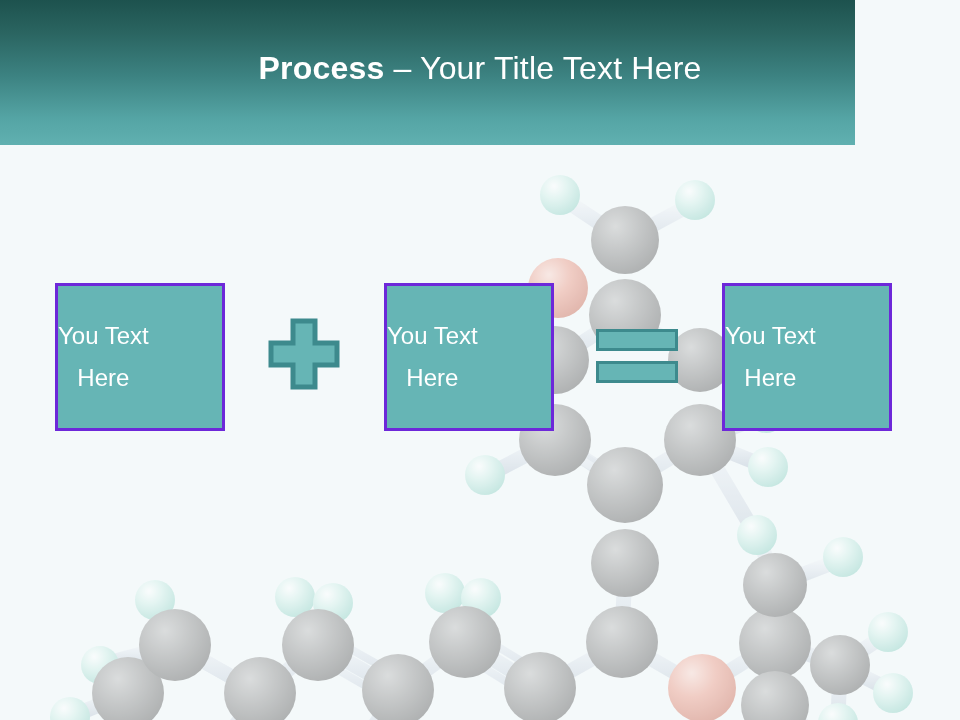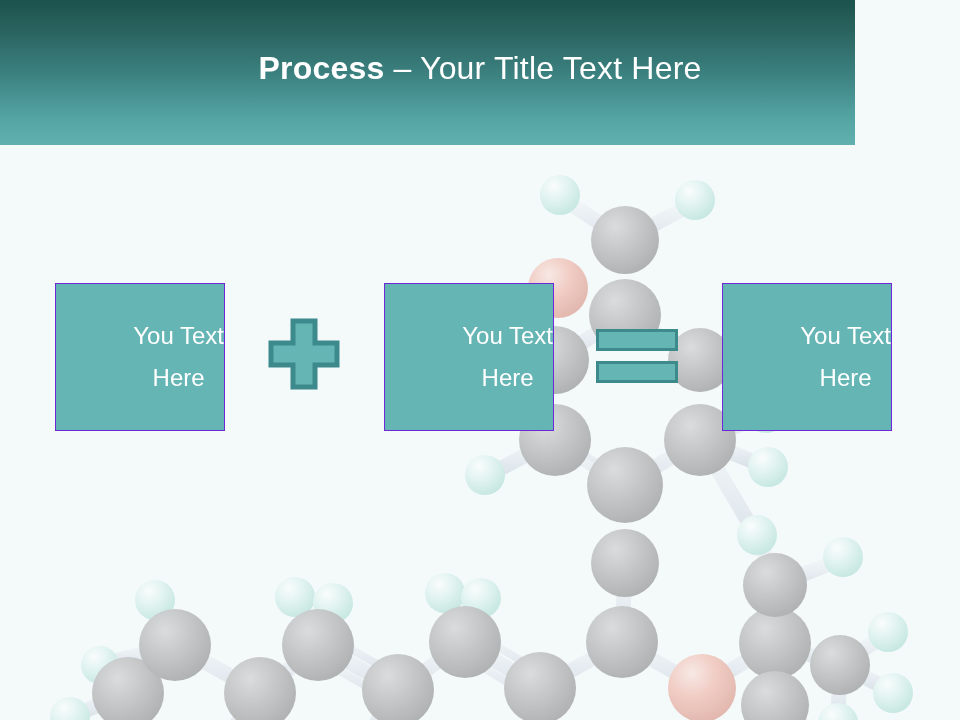--- a/index.html
+++ b/index.html
@@ -53,26 +53,26 @@
     height: 575px;
     z-index: 5;
     opacity: 0.55;
   }
   #molecule-art svg { display: block; width: 960px; height: 575px; }
 
   
   .pbox {
     position: absolute;
     background: #66b5b5;
-    border: 1px solid #6d28d9;
+    border: 3px solid #6d28d9;
     box-sizing: border-box;
     z-index: 30;
     display: flex;
     align-items: center;
-    justify-content: flex-end;
+    justify-content: flex-start;
   }
   .pbox-label {
     color: #ffffff;
     font-size: 24px;
     line-height: 42px;
     text-align: center;
     font-weight: normal;
     white-space: pre-line;
   }
   #box-1 { left: 55px;  top: 283px; width: 170px; height: 148px; }

